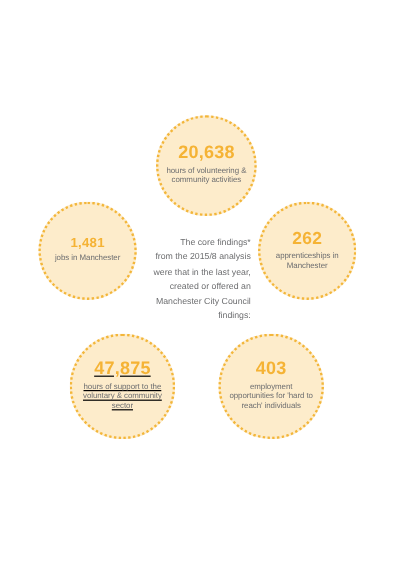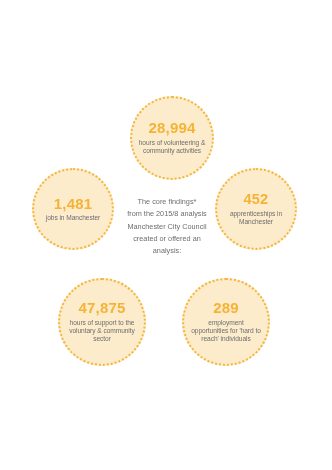--- a/index.html
+++ b/index.html
@@ -62,97 +62,99 @@
   #circle-volunteering .value { font-size: 15px; }
   #circle-volunteering .label { font-size: 6.6px; }
 
   
   #circle-jobs {
     left: 32px;
     top: 168px;
     width: 82px;
     height: 82px;
   }
-  #circle-jobs .value { font-size: 15px; }
+  #circle-jobs .value { font-size: 11px; }
   #circle-jobs .label { font-size: 6.6px; }
 
   
   #circle-apprenticeships {
     left: 215px;
     top: 168px;
     width: 82px;
     height: 82px;
   }
   #circle-apprenticeships .value { font-size: 14.5px; }
   #circle-apprenticeships .label { font-size: 6.6px; }
 
   
   #circle-voluntary-support {
     left: 58px;
     top: 278px;
     width: 88px;
     height: 88px;
+    text-decoration: underline;
   }
   #circle-voluntary-support .value { font-size: 15px; }
   #circle-voluntary-support .label { font-size: 6.6px; }
 
   
   #circle-employment {
     left: 182px;
     top: 278px;
     width: 88px;
     height: 88px;
   }
   #circle-employment .value { font-size: 15px; }
   #circle-employment .label { font-size: 6.6px; }
 
   
   #center-text {
     position: absolute;
-    left: 111px;
+    left: 97px;
     top: 196px;
     width: 112px;
-    text-align: center;
+    text-align: right;
     color: #6d6e70;
     font-size: 7.3px;
     line-height: 1.68;
   }
   #center-text .line { display: block; white-space: nowrap; }
 </style>
 </head>
 <body>
 
 <div id="infographic">
 
   <div class="circle" id="circle-volunteering">
-    <div class="value">28,994</div>
+    <div class="value">20,638</div>
     <div class="label">hours of volunteering &amp; community activities</div>
   </div>
 
   <div class="circle" id="circle-jobs">
     <div class="value">1,481</div>
     <div class="label">jobs in Manchester</div>
   </div>
 
   <div class="circle" id="circle-apprenticeships">
-    <div class="value">452</div>
+    <div class="value">262</div>
     <div class="label">apprenticeships in Manchester</div>
   </div>
 
   <div class="circle" id="circle-voluntary-support">
     <div class="value">47,875</div>
     <div class="label">hours of support to the voluntary &amp; community sector</div>
   </div>
 
   <div class="circle" id="circle-employment">
-    <div class="value">289</div>
+    <div class="value">403</div>
     <div class="label">employment opportunities for 'hard to reach' individuals</div>
   </div>
 
   <div id="center-text">
     <span class="line">The core findings*</span>
     <span class="line">from the 2015/8 analysis</span>
+    <span class="line">were that in the last year,</span>
+    <span class="line">created or offered an</span>
     <span class="line">Manchester City Council</span>
-    <span class="line">created or offered an</span>
-    <span class="line">analysis:</span>
+    <span class="line">findings:</span>
   </div>
 
 </div>
 
 </body></html>

